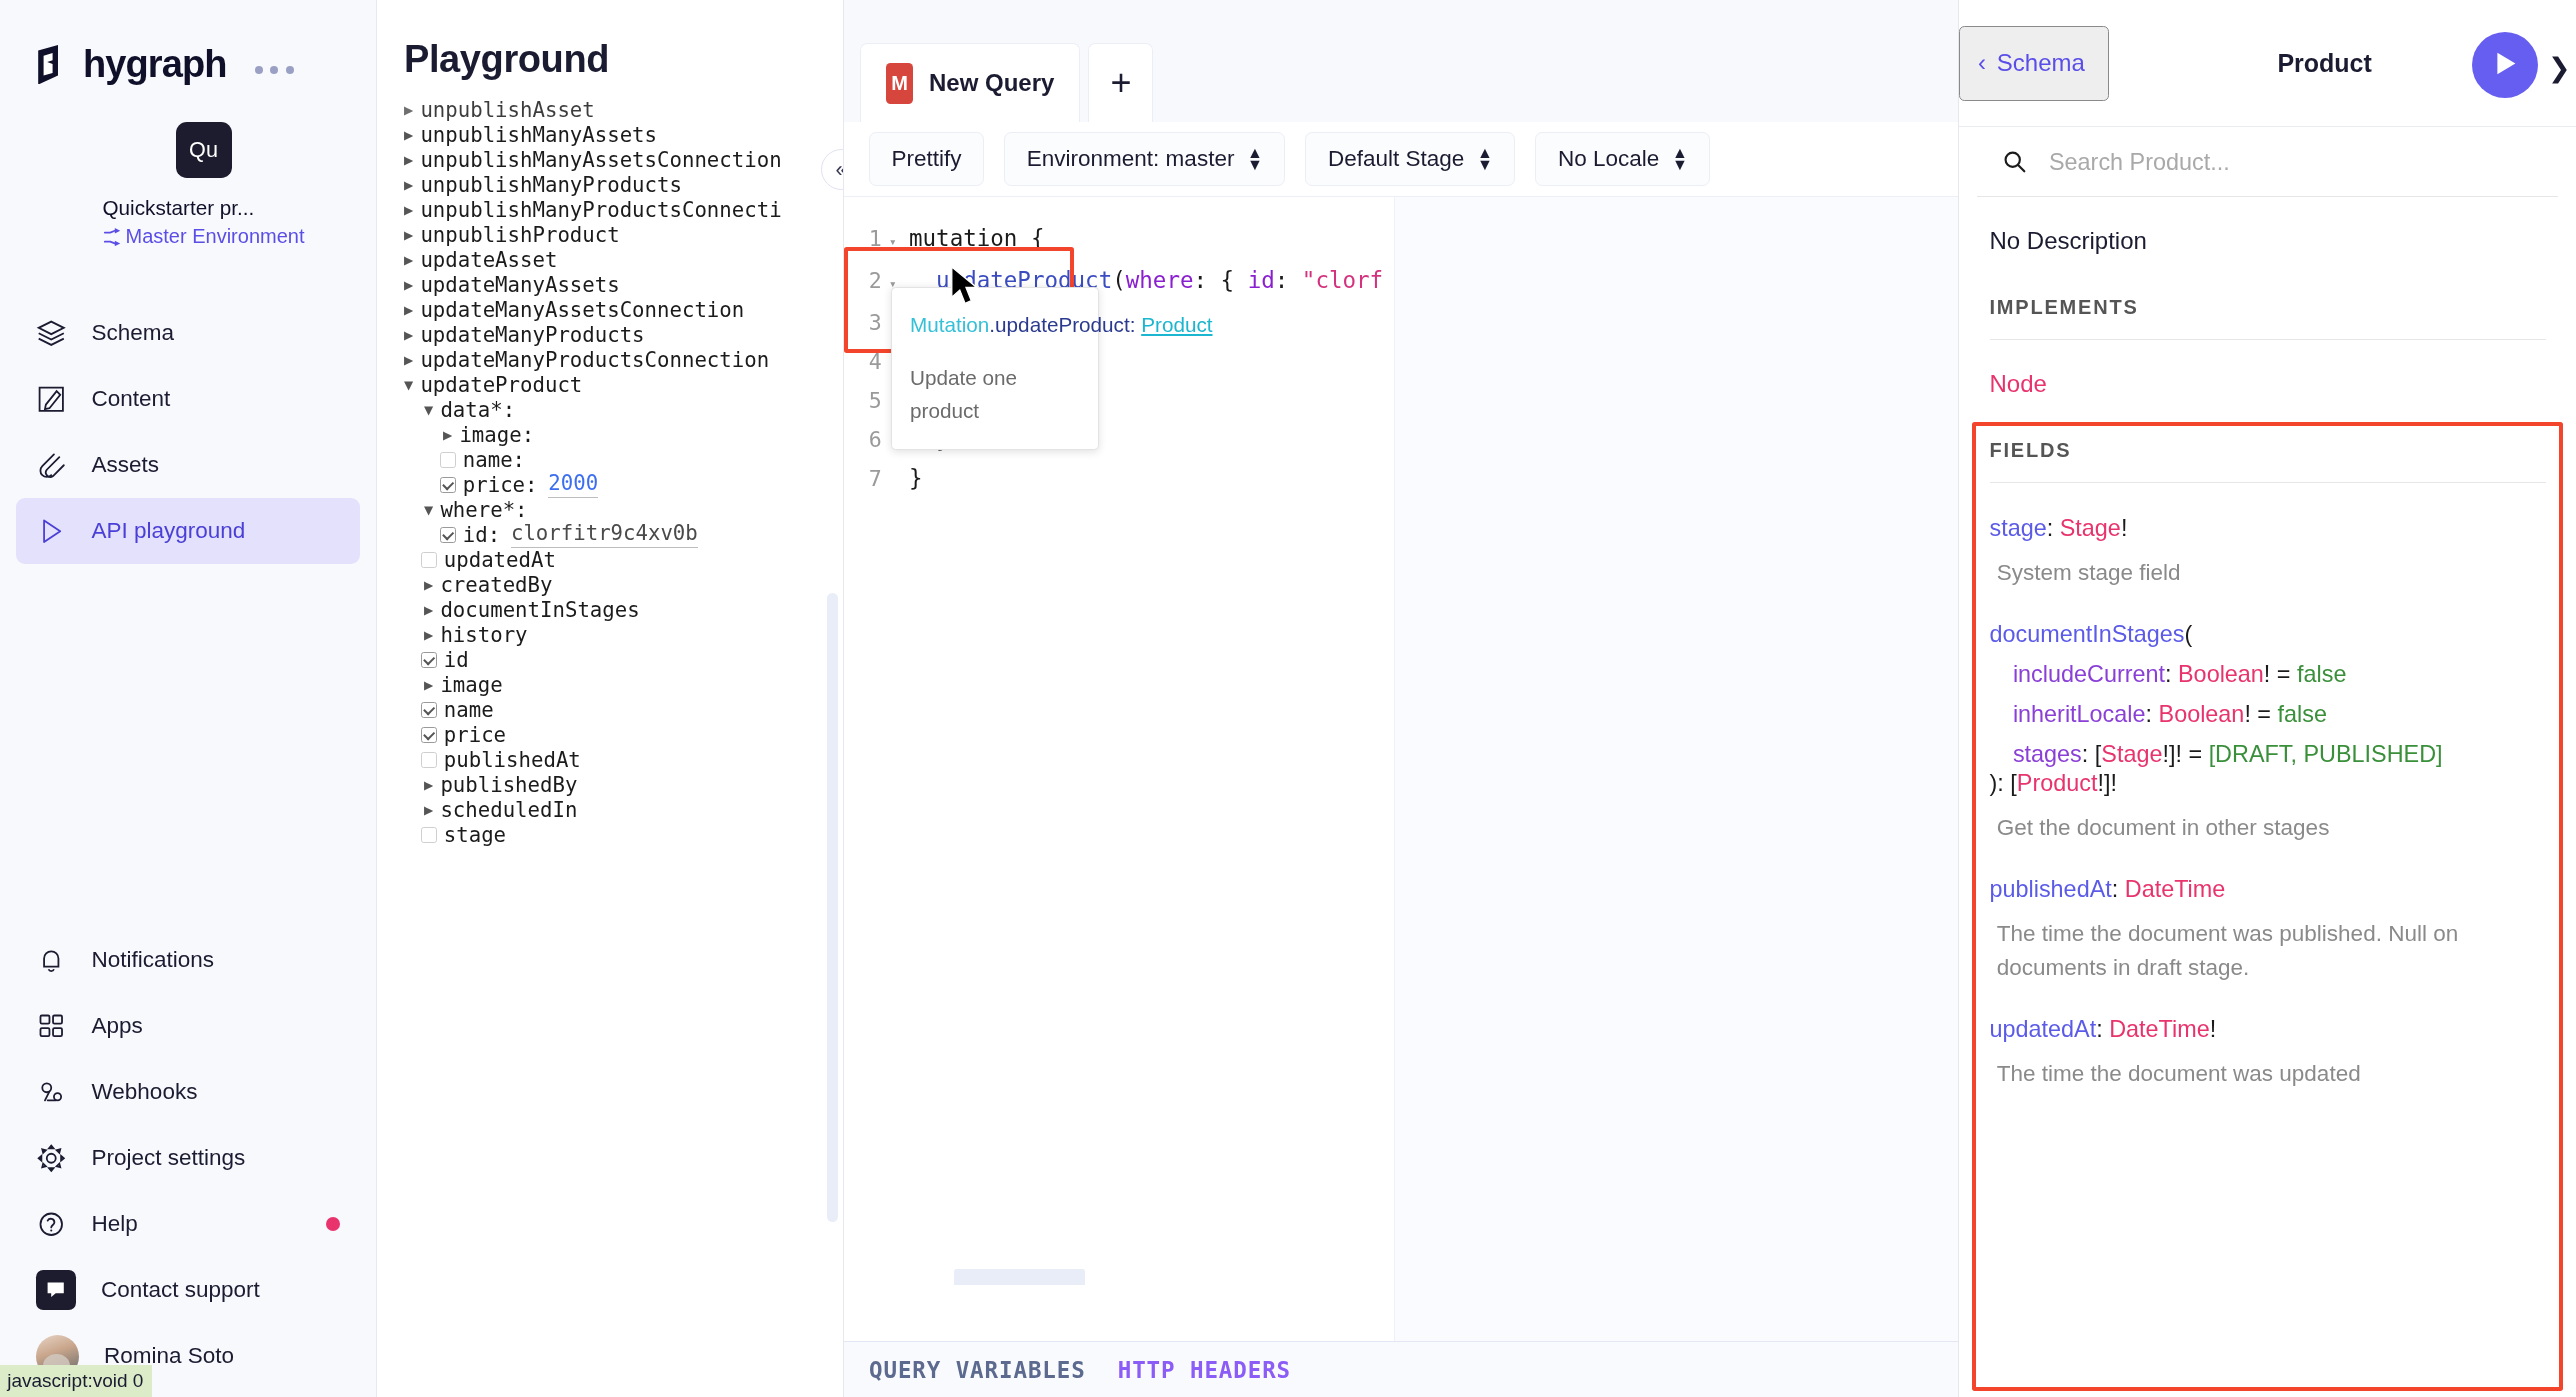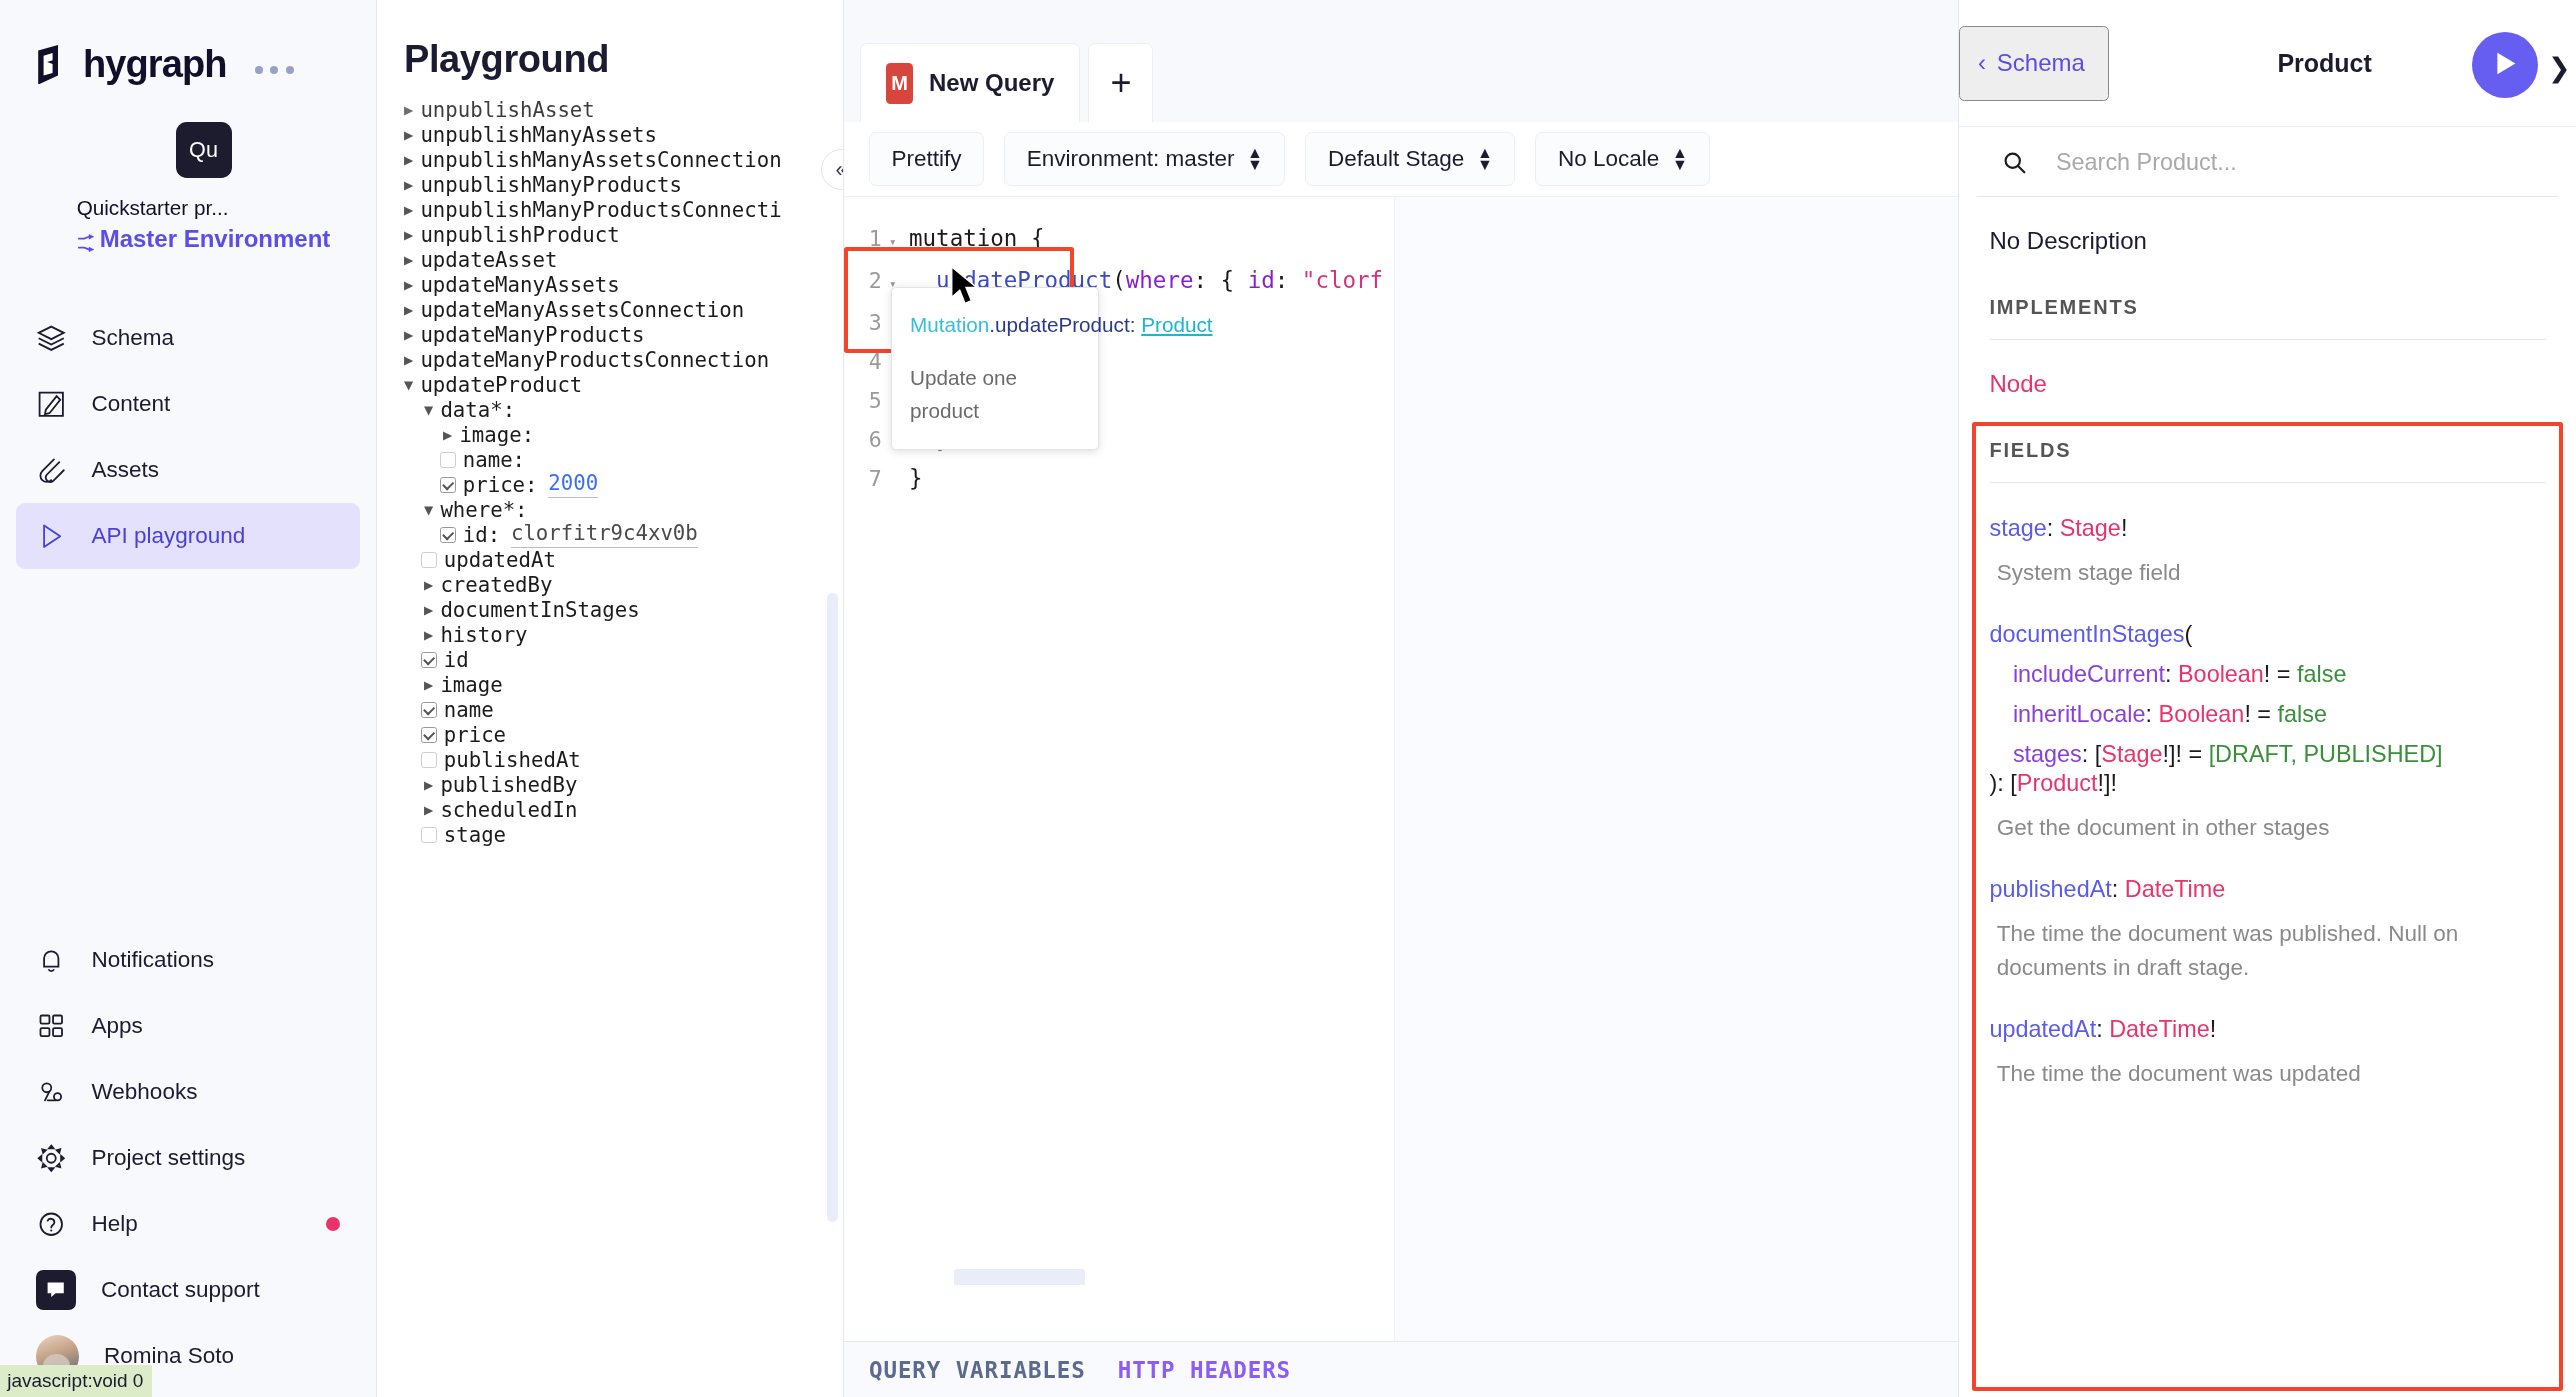--- a/index.html
+++ b/index.html
@@ -26,21 +26,21 @@
   .brand-dots i { width: 8px; height: 8px; border-radius: 50%; background: #9aa0c4; display: block; }
 
   .proj-row { display: flex; align-items: center; gap: 18px; padding: 36px 0 0 31px; flex-direction: column; }
   .proj-avatar {
     width: 56px; height: 56px; border-radius: 10.8px; background: #1c1c2e;
     color: #fff; font-size: 21.6px; display: flex; align-items: center; justify-content: center;
     font-weight: 400;
   }
   .proj-meta { display: flex; flex-direction: column; gap: 5.4px; }
   .proj-name { font-size: 20.7px; color: #10102a; }
-  .proj-env { display: flex; align-items: center; gap: 3px; font-size: 24px; color: #5b4ee6; font-weight: bold; }
+  .proj-env { display: flex; align-items: center; gap: 3px; font-size: 20px; color: #5b4ee6; }
   .env-icon { width: 20px; height: 18px; }
 
   .navlist { margin-top: 52px; padding: 0 16px; }
   .navitem {
     display: flex; align-items: center; gap: 25px;
     height: 66px; padding: 0 20px; border-radius: 9px;
     color: #1b1b31; font-size: 22.5px; cursor: pointer; position: relative;
   }
   .navitem.active { background: #e3e1fb; color: #4a3fd6; }
   .navitem .ico { width: 30.5px; height: 30.5px; flex: 0 0 30.5px; display: flex; align-items: center; justify-content: center; }
@@ -184,21 +184,21 @@
     color: #5a4ee8; font-size: 24px; cursor: pointer;
   }
   .docs-title { flex: 1 1 auto; text-align: center; font-size: 25px; font-weight: 700; color: #1b1b31; margin-left: -36px; }
   .run-btn {
     position: absolute; right: 38px; top: 32px; width: 66px; height: 66px; border-radius: 50%;
     background: #655ef0; display: flex; align-items: center; justify-content: center; cursor: pointer; z-index: 5;
   }
   .docs-collapse { position: absolute; right: 5.4px; top: 52px; font-size: 27px; color: #1b1b31; z-index: 6; cursor: pointer; }
 
   .docs-body { flex: 1 1 auto; overflow: hidden; border-top: 0.9px solid #eaecf3; position: relative; }
-  .search-row { display: flex; align-items: center; gap: 29px; padding: 21.6px 25px 20px 25px; border-bottom: 0.9px solid #e6e6e6; margin: 0 18px; }
+  .search-row { display: flex; align-items: flex-start; gap: 22px; padding: 21.6px 25px 20px 25px; border-bottom: 0.9px solid #e6e6e6; margin: 0 18px; }
   .search-row .sico { width: 25px; height: 25px; }
   .search-ph { font-size: 23.4px; color: #a9a9a9; }
   .no-desc { font-size: 24px; color: #1b1b31; padding: 30.5px 30.5px 0 30.5px; }
   .sect-label { font-size: 20px; font-weight: 700; letter-spacing: 1.8px; color: #555; padding: 41px 30.5px 20px 30.5px; }
   .sect-rule { height: 0.9px; background: #e6e6e6; margin: 0 30.5px; }
   .impl-name { font-size: 24px; color: #e8336d; padding: 30.5px 30.5px 0 30.5px; cursor: pointer; }
 
   .fields-box {
     position: absolute; left: 12.6px; right: 12.6px; top: 295px; bottom: 7.2px;
     border: 4.5px solid #f2452b; border-radius: 2.7px; pointer-events: none; z-index: 8;

